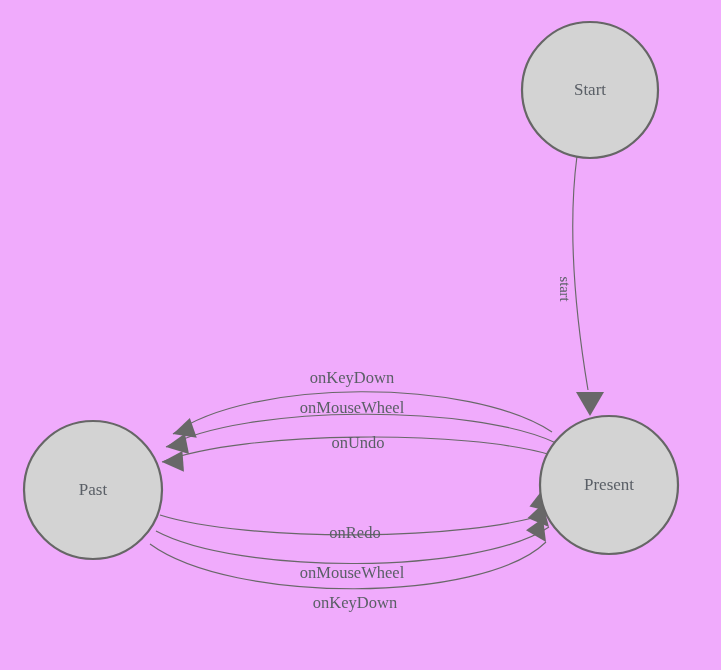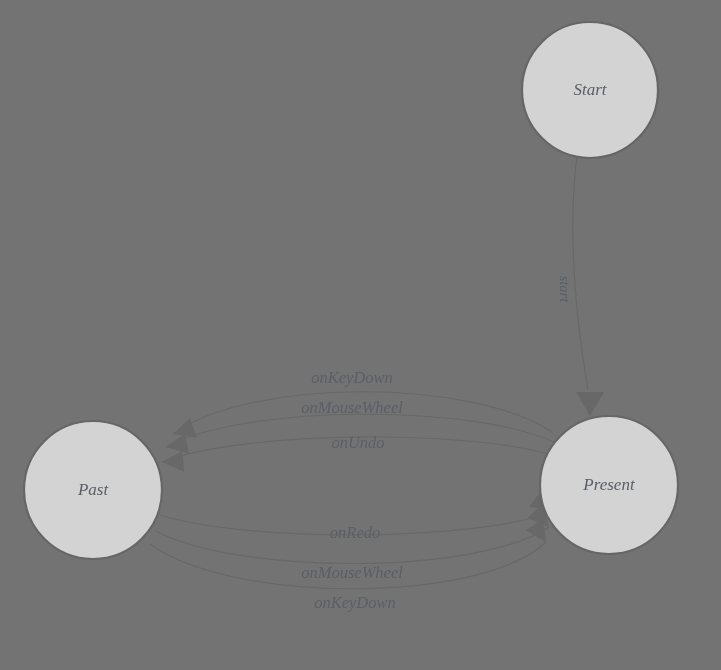--- a/index.html
+++ b/index.html
@@ -10,22 +10,21 @@
   body {
     width: 721px;
     height: 670px;
     font-family: "Liberation Serif", "DejaVu Serif", serif;
     overflow: hidden;
   }
   #diagram-root {
     position: relative;
     width: 721px;
     height: 670px;
-    background: #737373;
-    font-style: italic;
+    background: #f0abfc;
   }
   svg#graph {
     position: absolute;
     left: 0;
     top: 0;
     width: 721px;
     height: 670px;
     display: block;
   }
   .node-circle {

